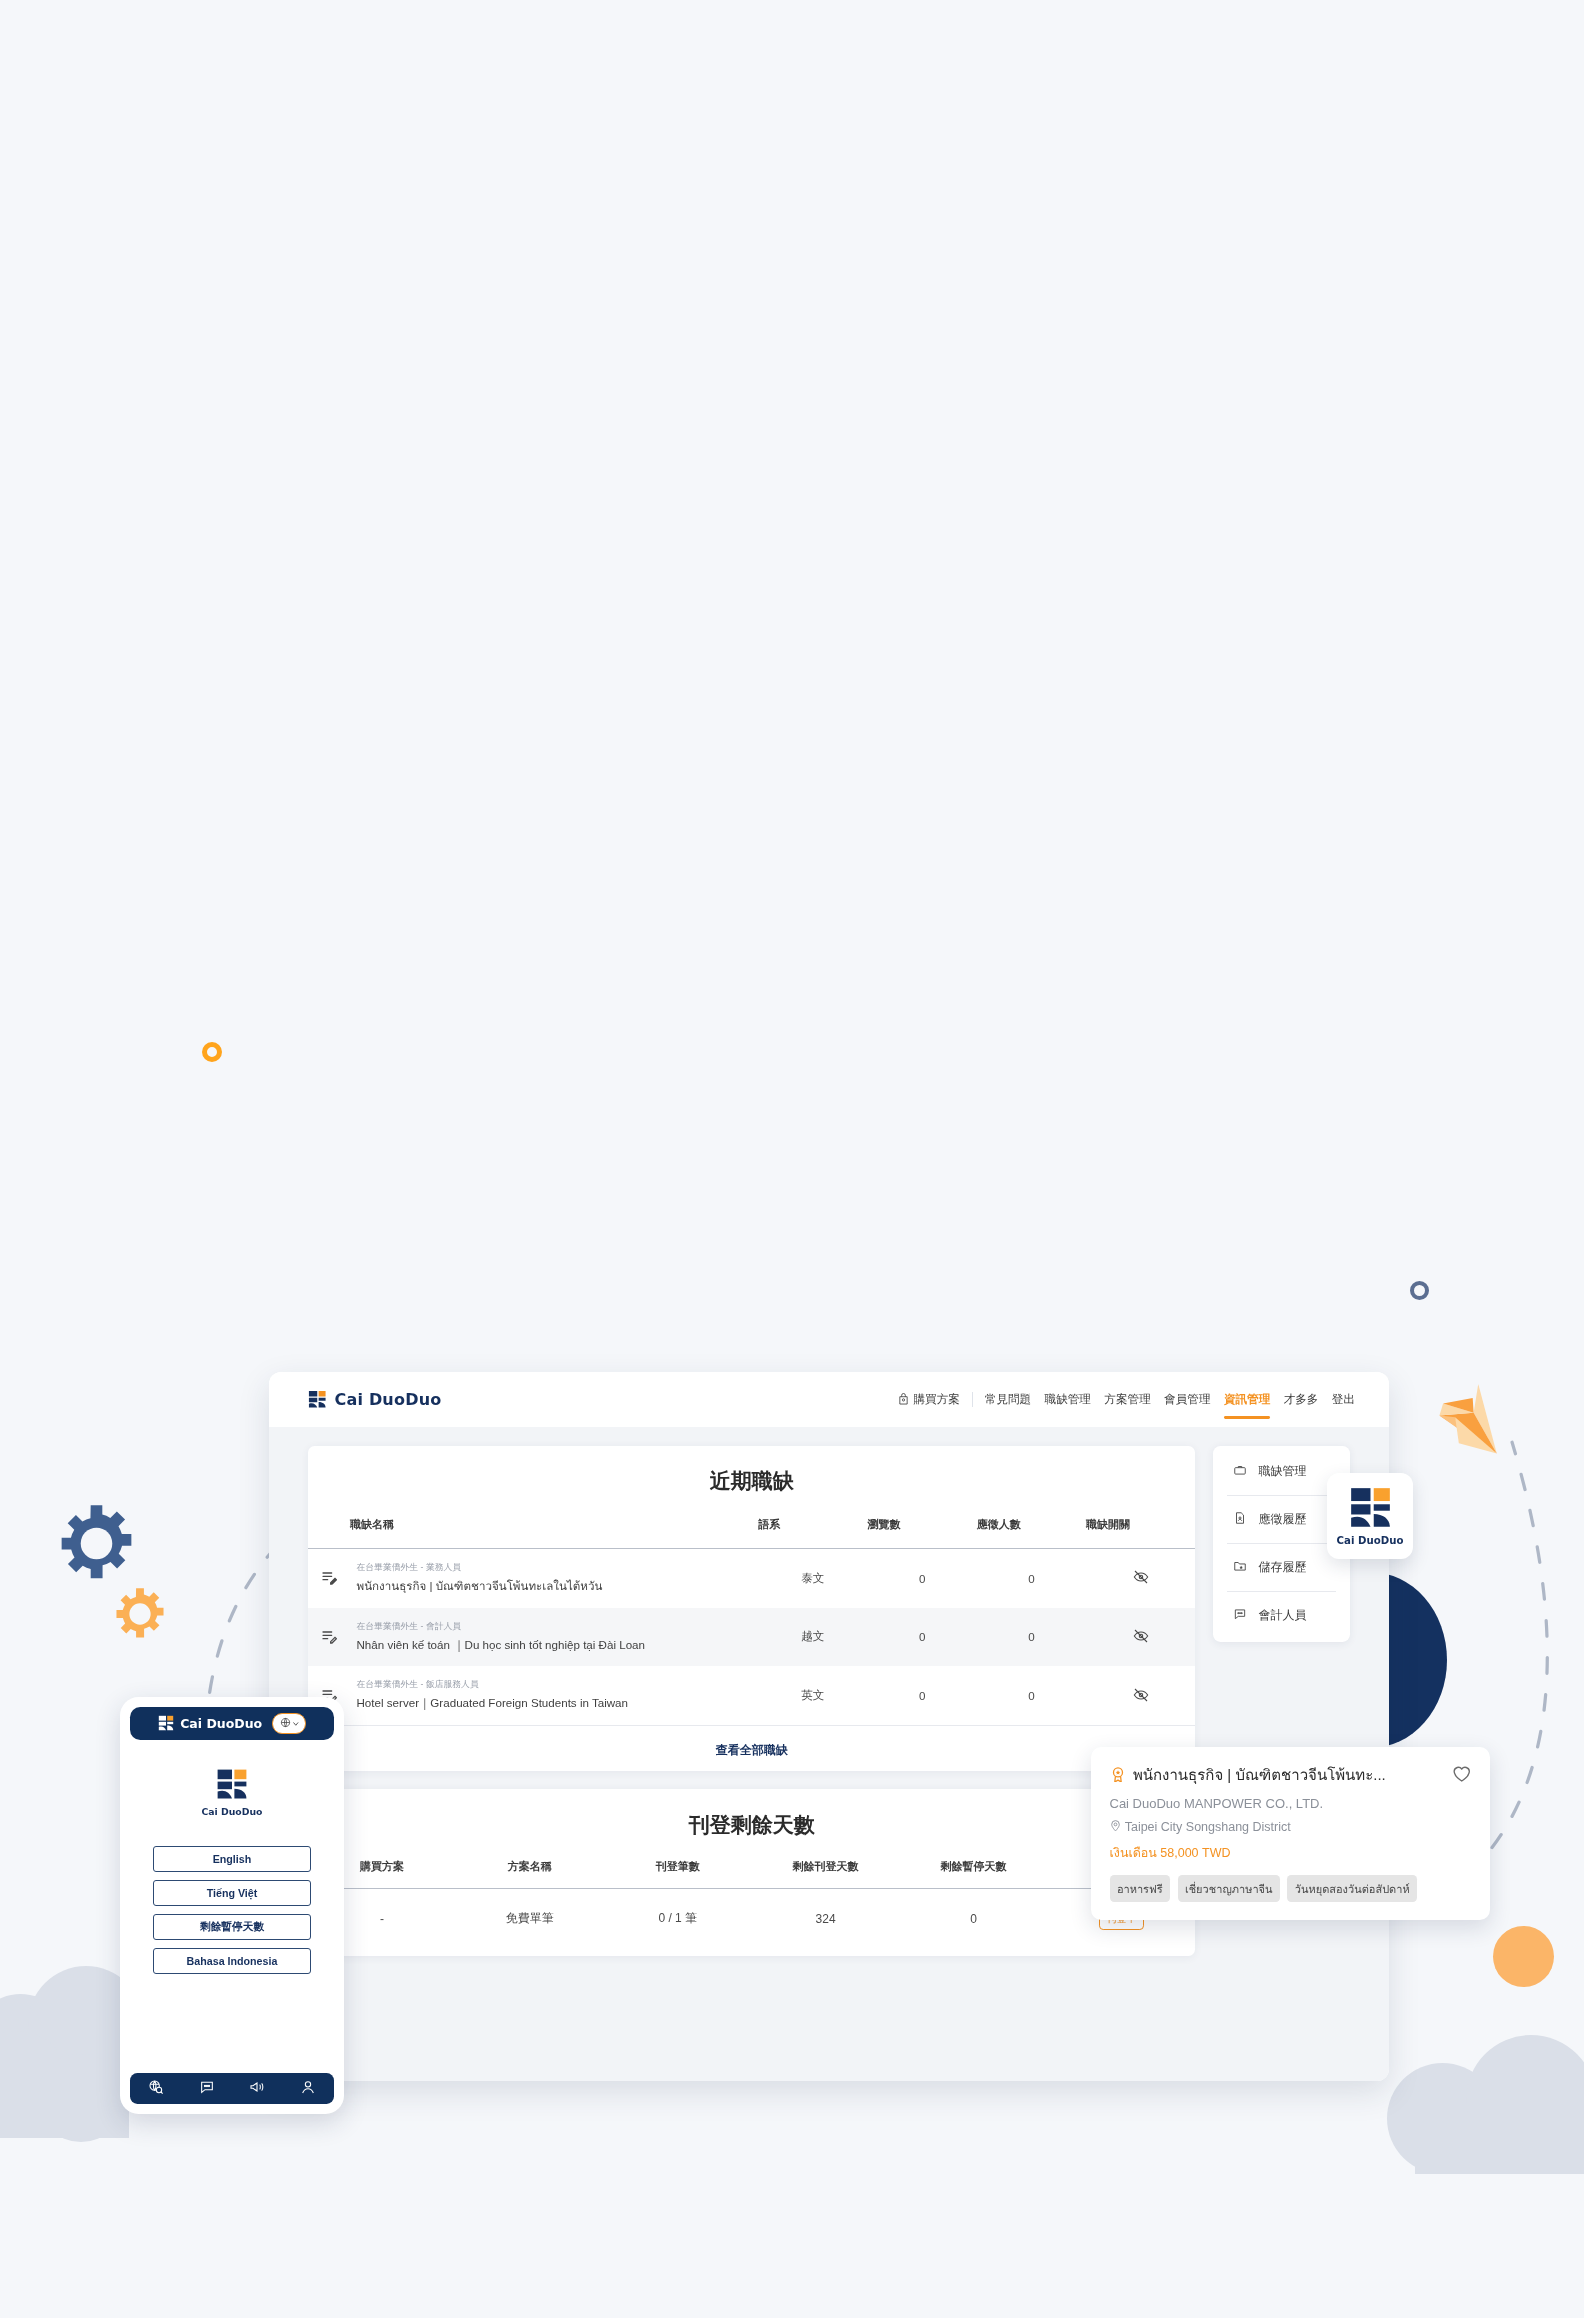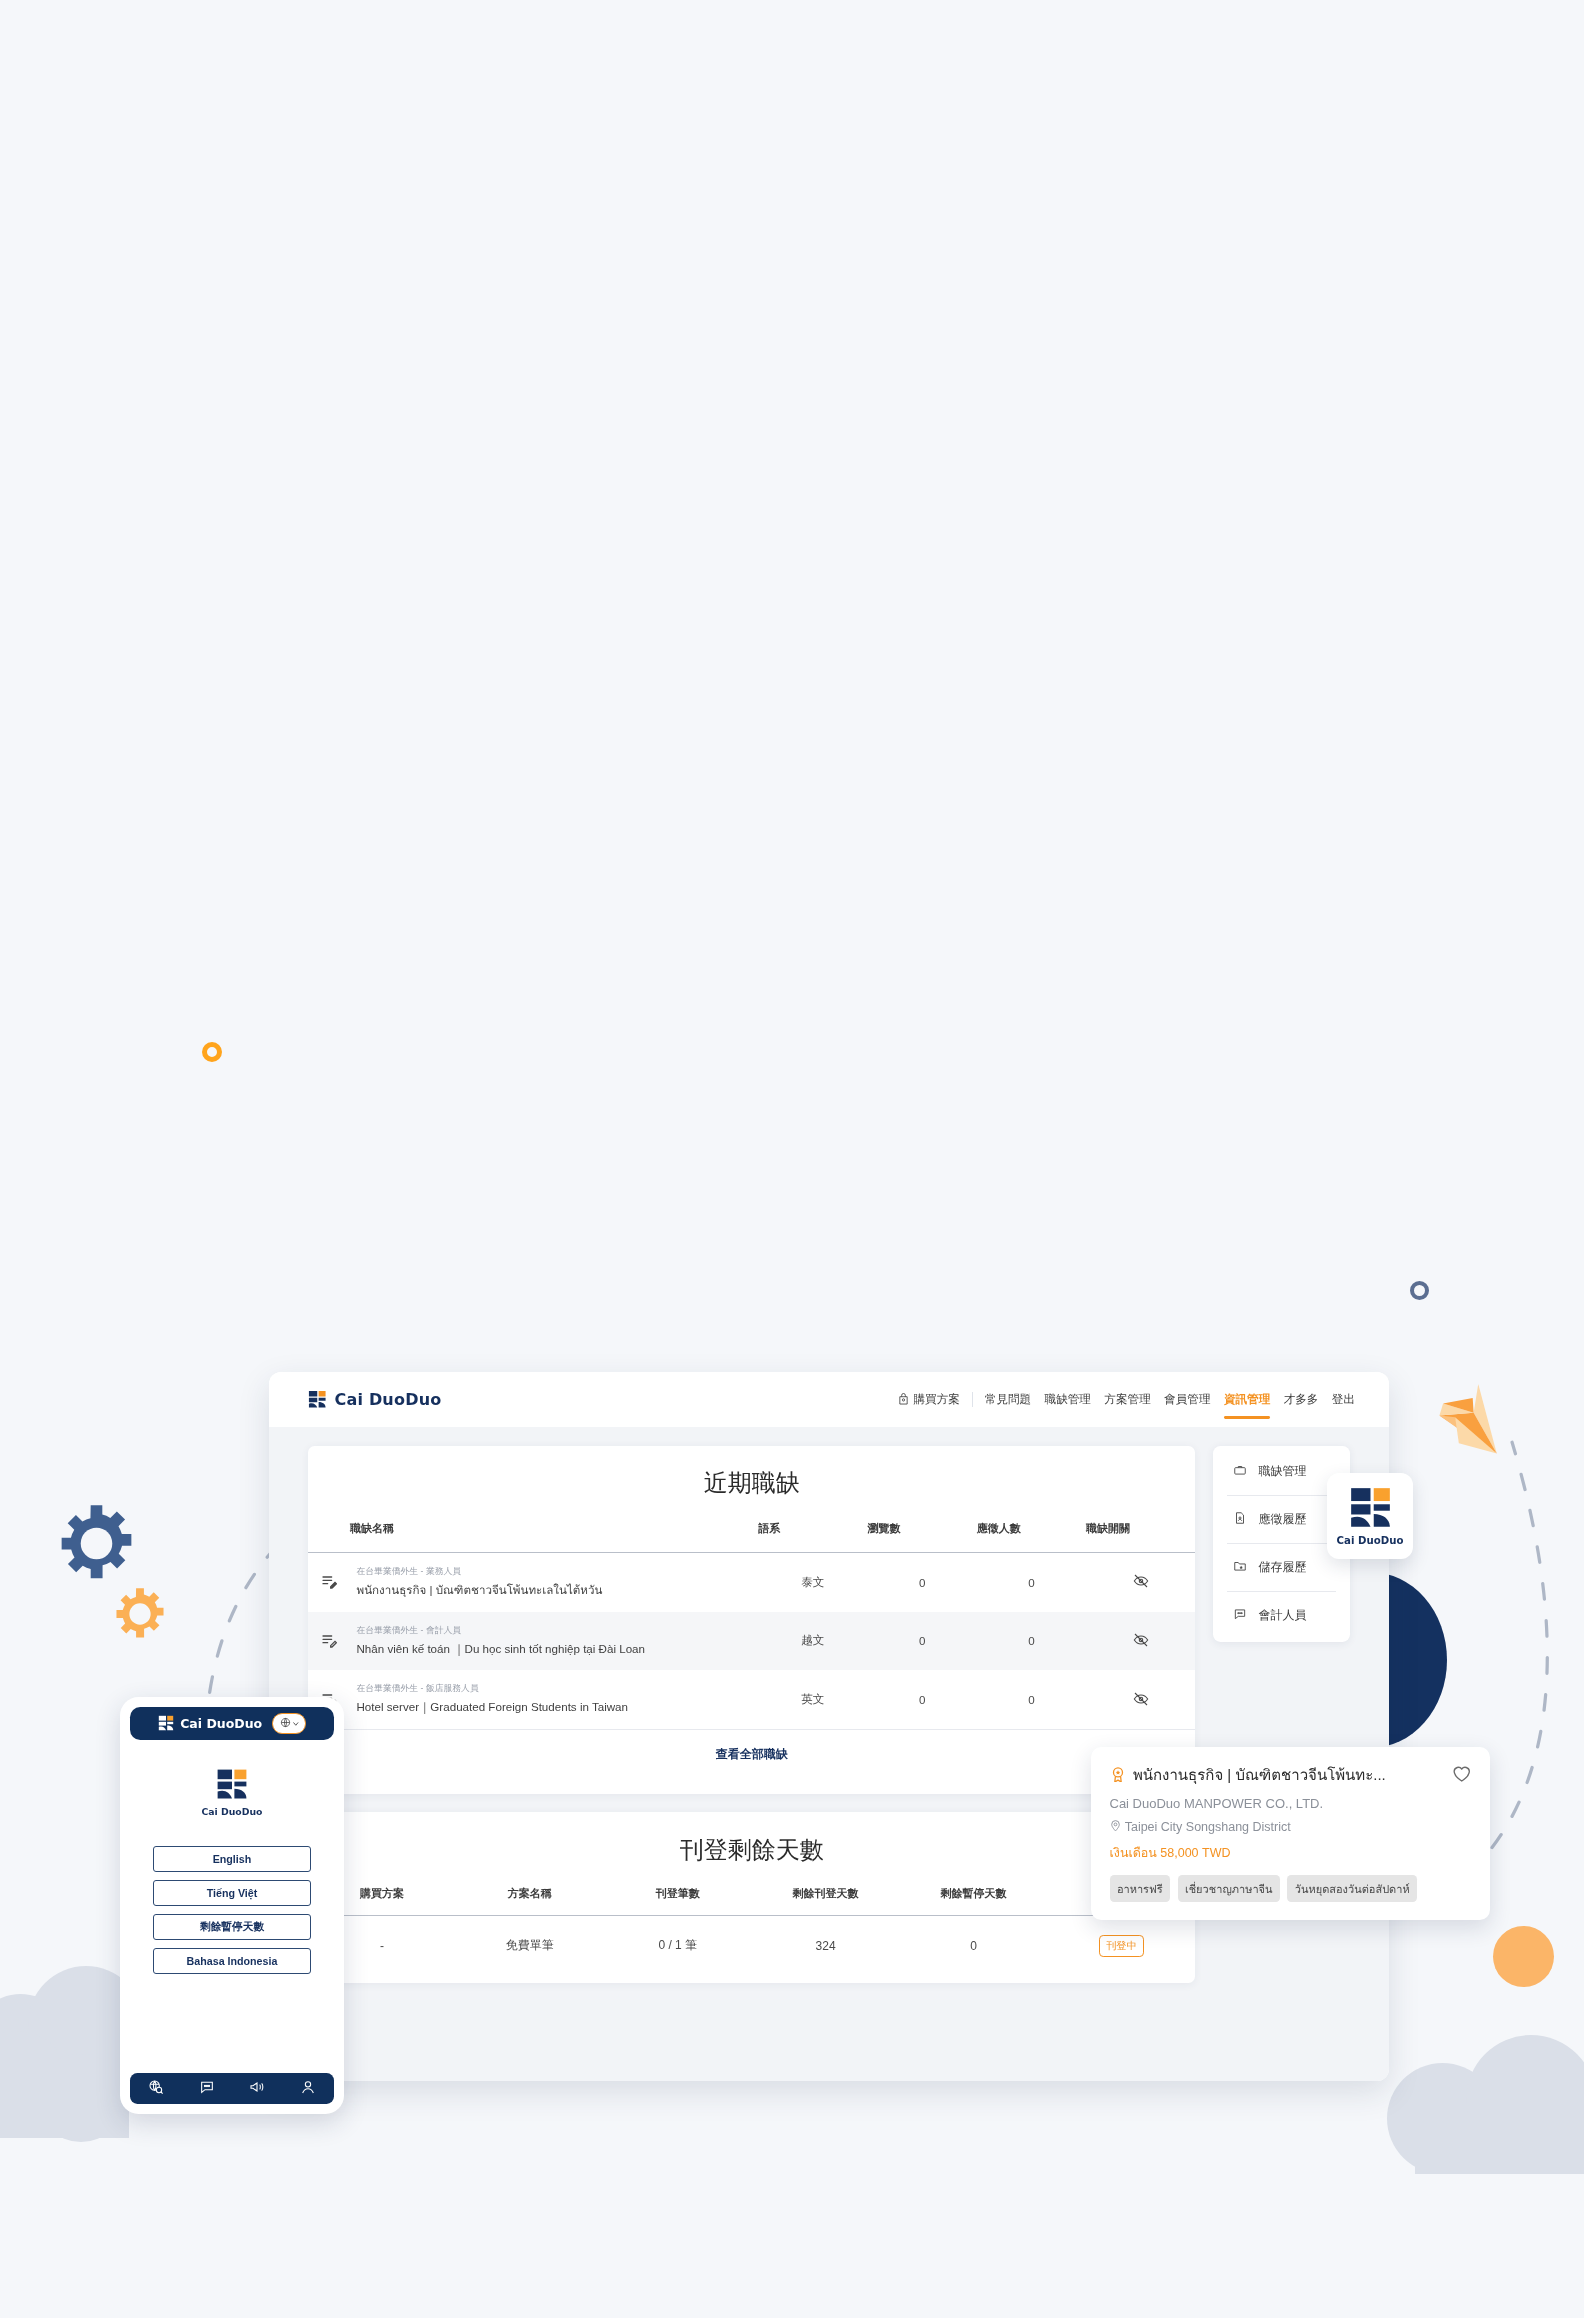--- a/index.html
+++ b/index.html
@@ -61,36 +61,36 @@
   .desk-body{
     position:absolute;left:0;right:0;top:55px;bottom:0;
     background:#f2f4f7;padding:18.5px 39px 0 39px;box-sizing:border-box;
     display:flex;gap:17.6px;align-items:flex-start;
   }
   .desk-main{flex:1;min-width:0;display:flex;flex-direction:column;gap:18.5px;}
 
   .card{
     background:#fff;border-radius:6.5px;box-shadow:0 1.9px 8.3px rgba(30,45,80,.06);
   }
-  .card-title{text-align:center;font-size:24px;font-weight:normal;color:#2b2b2b;padding:21.3px 0 4.6px;}
+  .card-title{text-align:center;font-size:21px;font-weight:bold;color:#2b2b2b;padding:21.3px 0 4.6px;}
 
   table.jobs{width:100%;border-collapse:collapse;table-layout:fixed;}
   table.jobs th{
     font-size:11px;color:#3b3b3b;font-weight:bold;padding:17.6px 0 16px;text-align:left;
   }
   table.jobs thead tr{border-bottom:1.4px solid #b9bfc9;}
   table.jobs td{padding:13px 0;vertical-align:middle;text-align:center;font-size:11.6px;color:#4a4a4a;}
   tr.zebra{background:#f5f6f8;}
   .col-icon{width:42px;}
   .col-name{width:46%;text-align:left !important;padding-left:6.5px !important;}
   .job-sub{font-size:8.8px;color:#9aa0ab;margin-bottom:4.2px;}
   .job-name{font-size:11.6px;color:#3f3f3f;line-height:1.42;}
   .row-icon,.eye-icon{display:inline-block;vertical-align:middle;}
   .view-all{
-    text-align:center;padding:16px 0 31px;border-top:0.9px solid #e7e9ee;
+    text-align:center;padding:16px 0 12px;border-top:0.9px solid #e7e9ee;
     color:#16305e;font-size:12px;font-weight:bold;
   }
 
   table.plan{width:100%;border-collapse:collapse;table-layout:fixed;}
   table.plan th{font-size:11px;color:#3b3b3b;font-weight:bold;padding:16px 0 14px;text-align:center;}
   table.plan thead tr{border-bottom:1.4px solid #b9bfc9;}
   table.plan td{padding:18.5px 0 26px;text-align:center;font-size:12px;color:#4a4a4a;}
   .num-red{color:#e23a2e;}
   .pill-status{
     display:inline-block;border:0.9px solid #f49222;color:#f49222;border-radius:4.2px;

